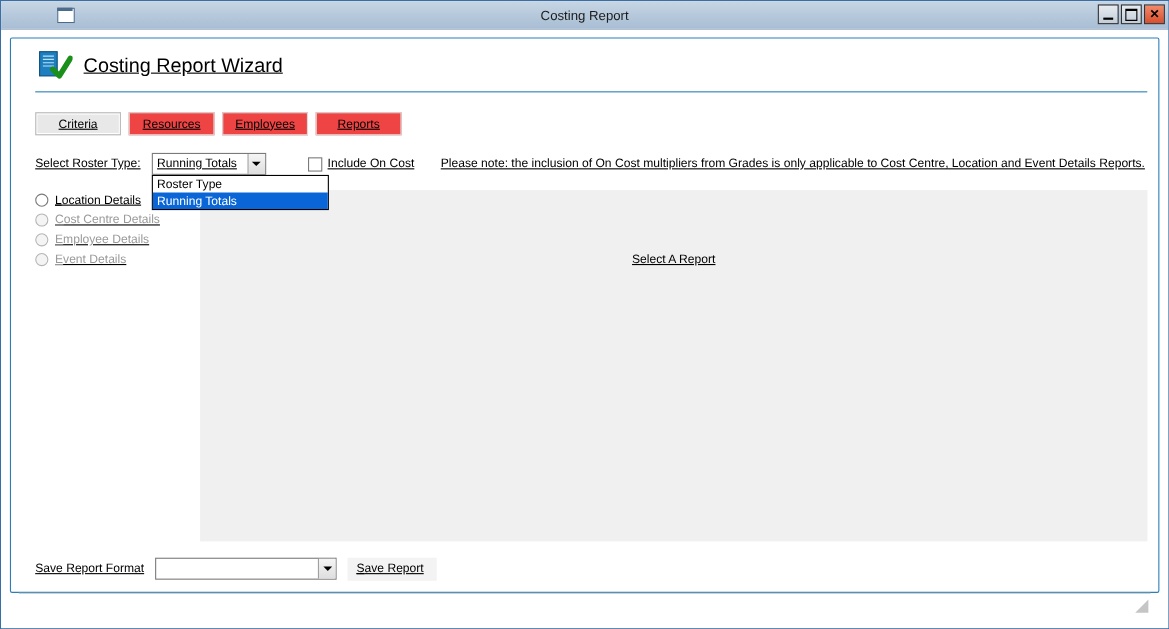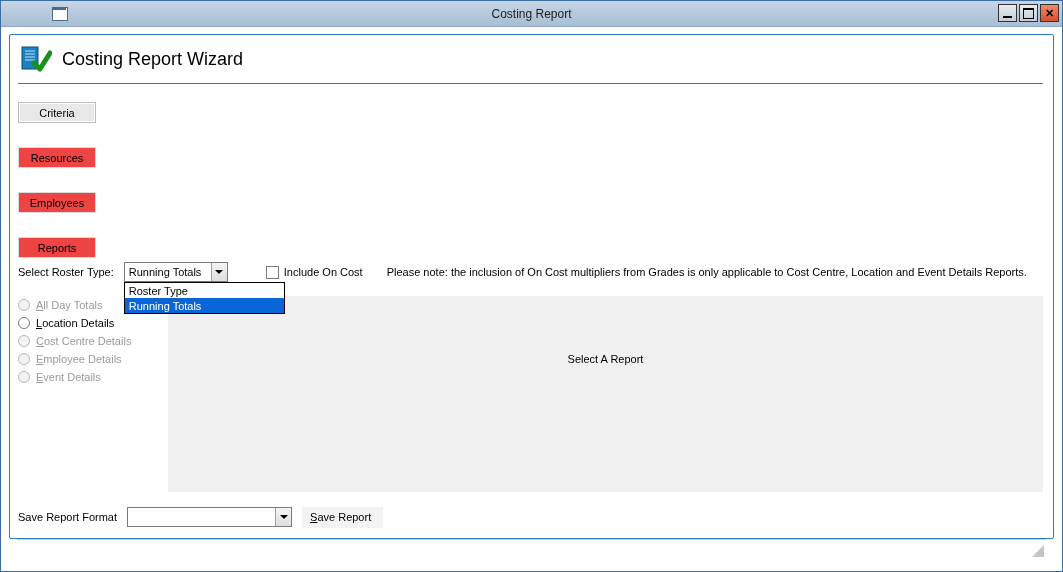--- a/index.html
+++ b/index.html
@@ -106,46 +106,46 @@
       display: flex;
       flex-direction: column;
     }
     .inner-panel {
       flex: 1;
       border: 1px solid #2b7fb8;
       border-radius: 2px;
       background: #fff;
       display: flex;
       flex-direction: column;
-      padding: 6px 10px 10px 8px;
-      position: relative;
+      padding: 6px 10px 10px 22px;
+      position: relative;
+      text-decoration: underline;
     }
     .wizard-header {
       display: flex;
       align-items: center;
       gap: 10px;
       padding: 2px 0 8px 2px;
       border-bottom: 1px solid #2b7fb8;
     }
     .wizard-icon {
       width: 32px;
       height: 32px;
       position: relative;
     }
     .wizard-icon svg { width: 32px; height: 32px; }
     .wizard-title {
       font-size: 18px;
       color: #000;
     }
     .tabs {
       display: flex;
-      gap: 24px;
+      gap: 7px;
       margin-top: 18px;
-      margin-bottom: 4px;
-      flex-direction: column;
+      margin-bottom: 16px;
     }
     .tab {
       width: 78px;
       height: 21px;
       background: #ef4444;
       border: 1px solid #dcdcdc;
       display: flex;
       align-items: center;
       justify-content: center;
       font-size: 11px;
@@ -400,24 +400,20 @@
         </div>
         <div class="checkbox-wrap">
           <div class="checkbox"></div>
           <span class="label">Include On Cost</span>
         </div>
         <span class="note">Please note: the inclusion of On Cost multipliers from Grades is only applicable to Cost Centre, Location and Event Details Reports.</span>
       </div>
 
       <div class="body-area">
         <div class="radios">
-          <div class="radio-item disabled">
-            <div class="radio"></div>
-            <span class="radio-label"><span class="uline">A</span><span>ll Day Totals</span></span>
-          </div>
           <div class="radio-item">
             <div class="radio"></div>
             <span class="radio-label"><span class="uline">L</span><span>ocation Details</span></span>
           </div>
           <div class="radio-item disabled">
             <div class="radio"></div>
             <span class="radio-label"><span class="uline">C</span><span>ost Centre Details</span></span>
           </div>
           <div class="radio-item disabled">
             <div class="radio"></div>

